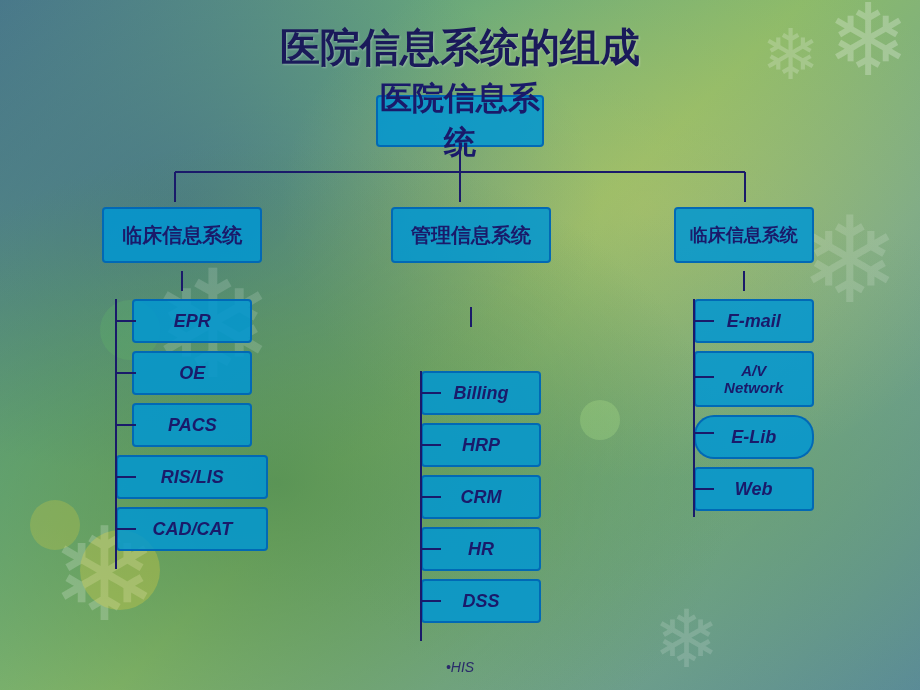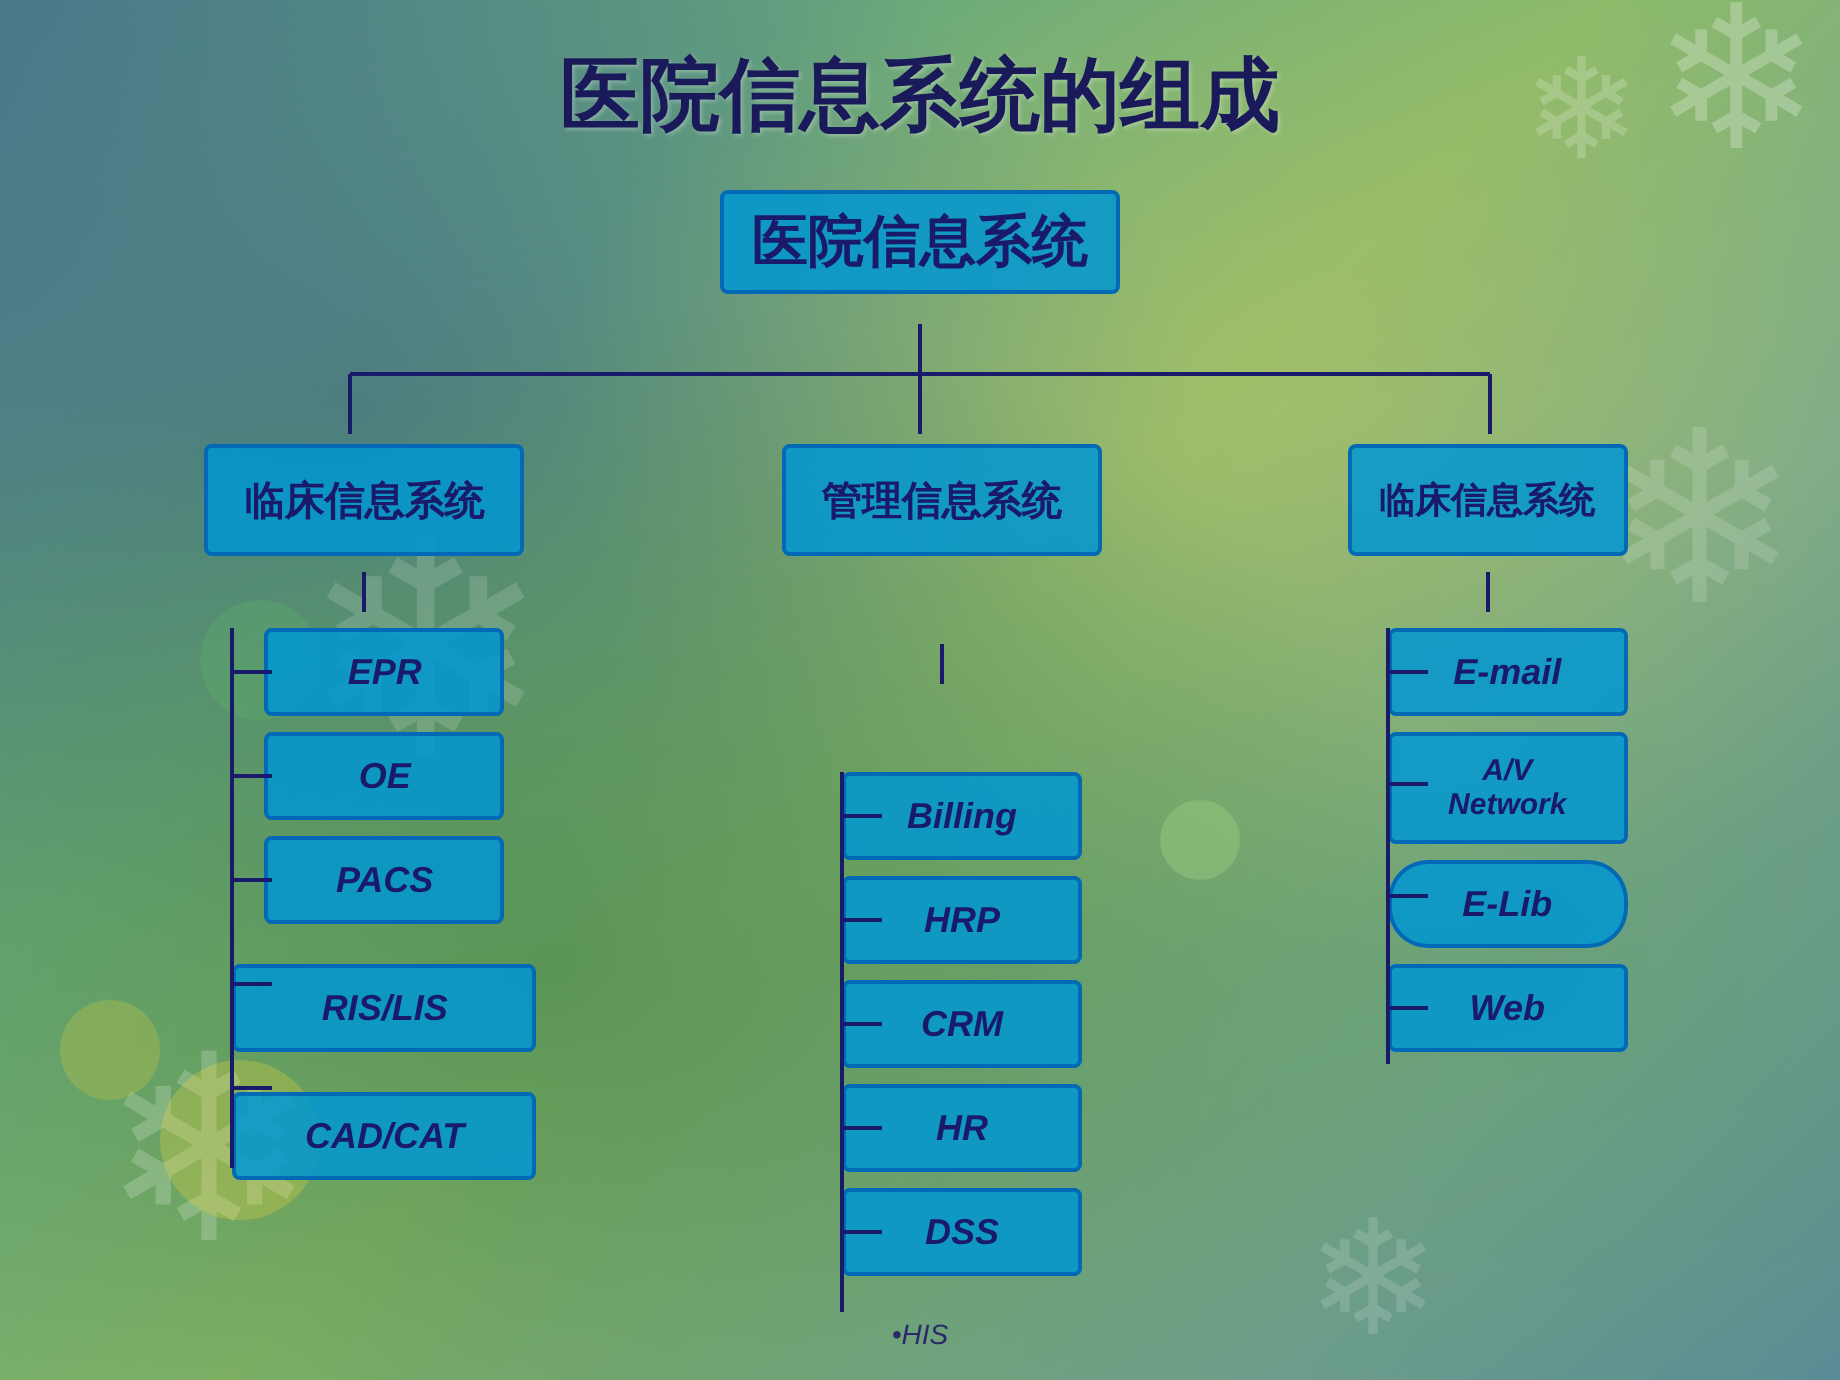--- a/index.html
+++ b/index.html
@@ -77,42 +77,40 @@
       color: #1a1a6a;
       font-weight: bold;
       display: flex;
       align-items: center;
       justify-content: center;
       text-align: center;
       border-radius: 4px;
     }
 
     .box-main {
-      font-size: 28px;
-      width: 200px;
+      font-size: 32px;
+      width: 168px;
       height: 52px;
-      margin-bottom: 15px;
     }
 
     .box-category {
       font-size: 20px;
       width: 160px;
       height: 56px;
     }
 
     .box-item {
       font-size: 18px;
       width: 120px;
       height: 44px;
       font-style: italic;
     }
 
     .box-item-wide {
       width: 152px;
-      margin-top: 12px;
     }
 
     .level1 {
       display: flex;
       justify-content: center;
       margin-bottom: 0;
     }
 
     .branch {
       display: flex;

